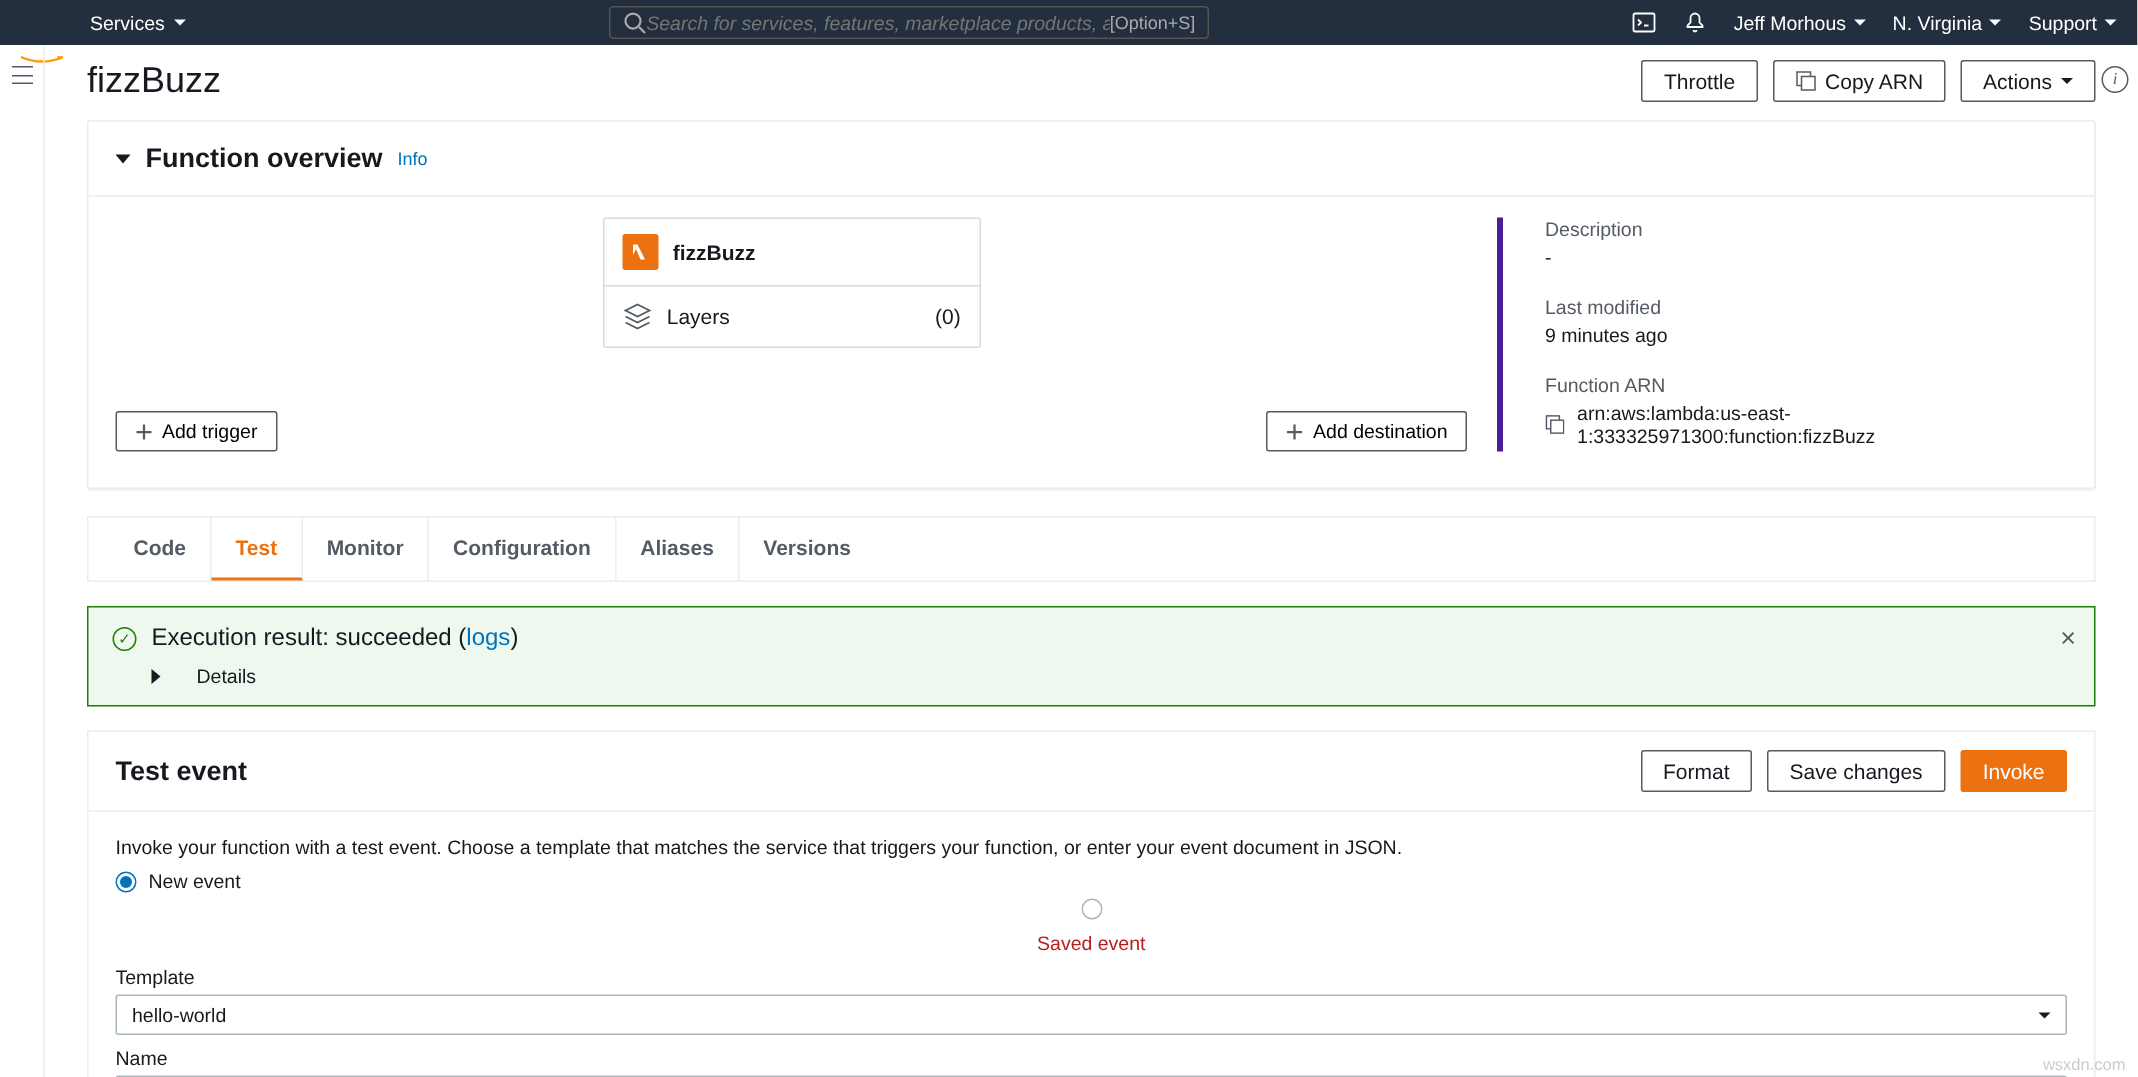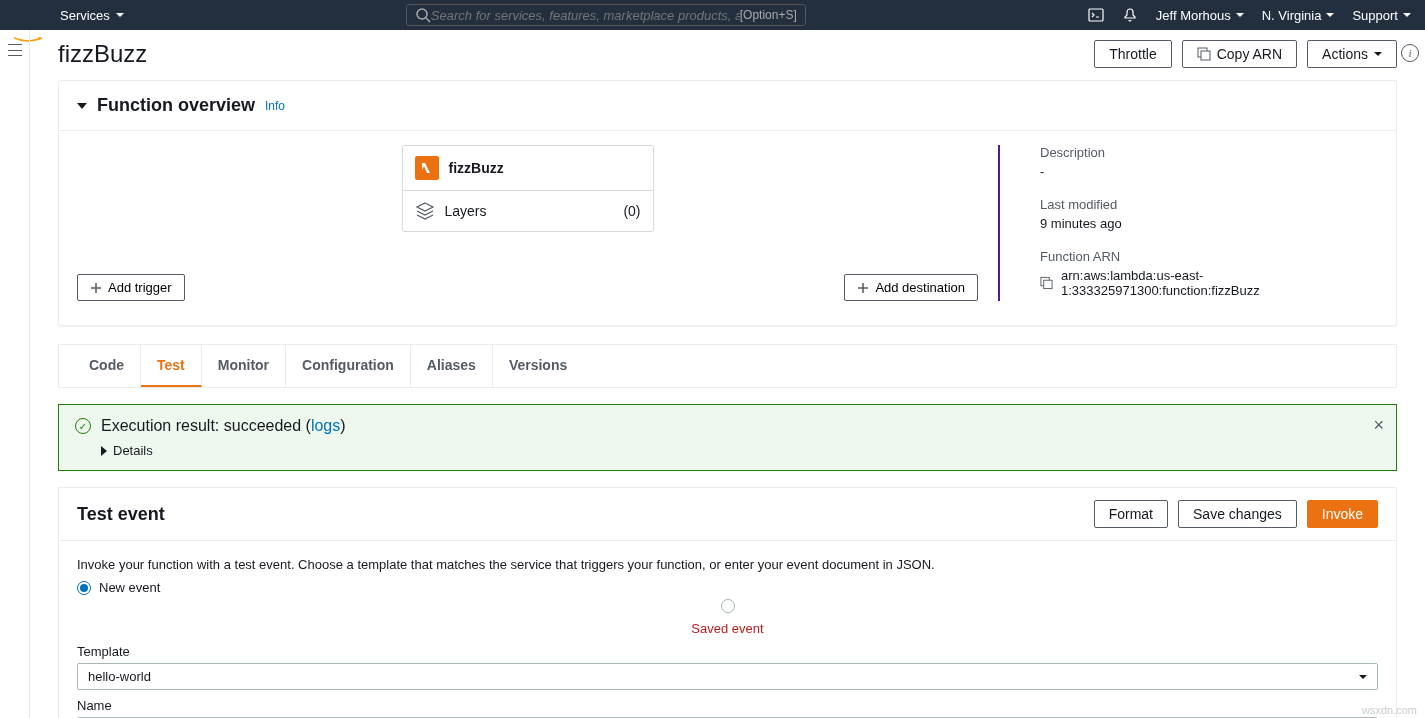--- a/index.html
+++ b/index.html
@@ -48,40 +48,40 @@
 .fn-card-top { display: flex; align-items: center; gap: 10px; padding: 10px 12px; border-bottom: 1px solid #d5dbdb; }
 .lambda-box { width: 24px; height: 24px; background: #ec7211; border-radius: 2px; display: flex; align-items: center; justify-content: center; color: #fff; }
 .fn-name { font-weight: bold; }
 .fn-card-bot { display: flex; align-items: center; justify-content: space-between; padding: 10px 12px; }
 .layers-left { display: flex; align-items: center; gap: 10px; }
 .layers-icon { width: 20px; height: 20px; }
 
 .btn-small { background: #fff; border: 1px solid #545b64; border-radius: 2px; padding: 5px 12px; font-size: 13px; cursor: pointer; display: inline-flex; align-items: center; gap: 6px; }
 .diagram-buttons-row { display: flex; justify-content: space-between; margin-top: 42px; }
 
-.meta-col { width: 380px; border-left: 2px solid #4c1d95; padding-left: 40px; }
+.meta-col { width: 380px; border-left: 4px solid #4c1d95; padding-left: 28px; }
 .meta-label { color: #545b64; font-size: 13px; margin-bottom: 4px; }
 .meta-val { font-size: 13px; margin-bottom: 18px; }
 .arn-row { display: flex; align-items: center; gap: 8px; font-size: 13px; }
 .copy-icon { width: 14px; height: 14px; }
 
 
 .tabs-wrap { border-bottom: 1px solid #eaeded; border-left: 1px solid #eaeded; border-right: 1px solid #eaeded; border-top: 1px solid #eaeded; background: #fff; }
 .tabs { display: flex; padding: 0 14px; }
 .tab { padding: 12px 16px; font-size: 14px; font-weight: bold; color: #545b64; cursor: pointer; border-right: 1px solid #eaeded; }
 .tab:last-child { border-right: none; }
 .tab.active { color: #ec7211; border-bottom: 2px solid #ec7211; }
 
 
 .alert-success { border: 1px solid #1d8102; background: #eef8ee; padding: 12px 16px; margin-top: 16px; position: relative; }
 .alert-head { display: flex; align-items: center; gap: 10px; font-size: 16px; }
 .check-circle { width: 16px; height: 16px; border: 1.5px solid #1d8102; border-radius: 50%; display: flex; align-items: center; justify-content: center; color: #1d8102; font-size: 10px; }
 .alert-close { position: absolute; top: 10px; right: 12px; font-size: 18px; cursor: pointer; color: #545b64; }
 .logs-link { color: #0073bb; cursor: pointer; }
-.details-row { display: flex; align-items: center; gap: 6px; margin-top: 8px; margin-left: 26px; font-size: 13px; cursor: pointer; }
+.details-row { display: flex; align-items: center; gap: 24px; margin-top: 8px; margin-left: 26px; font-size: 13px; cursor: pointer; }
 .tri-right { width: 0; height: 0; border-top: 5px solid transparent; border-bottom: 5px solid transparent; border-left: 6px solid #16191f; }
 
 
 .card { border: 1px solid #eaeded; margin-top: 16px; background: #fff; }
 .card-head { display: flex; align-items: center; justify-content: space-between; padding: 12px 18px; border-bottom: 1px solid #eaeded; }
 .card-title { font-size: 18px; font-weight: bold; }
 .card-body { padding: 16px 18px; }
 .help-text { font-size: 13px; margin-bottom: 8px; }
 .radio-row { display: flex; align-items: center; gap: 8px; font-size: 13px; margin-bottom: 4px; }
 .radio { width: 14px; height: 14px; border: 1px solid #545b64; border-radius: 50%; display: inline-flex; align-items: center; justify-content: center; }

